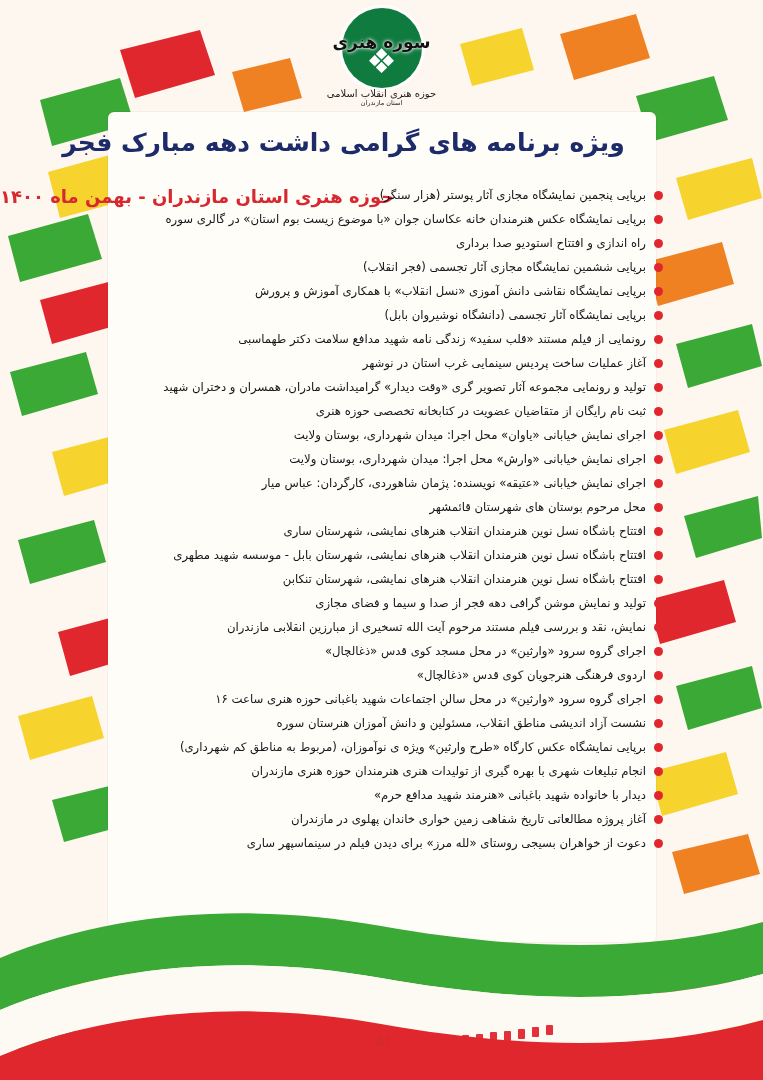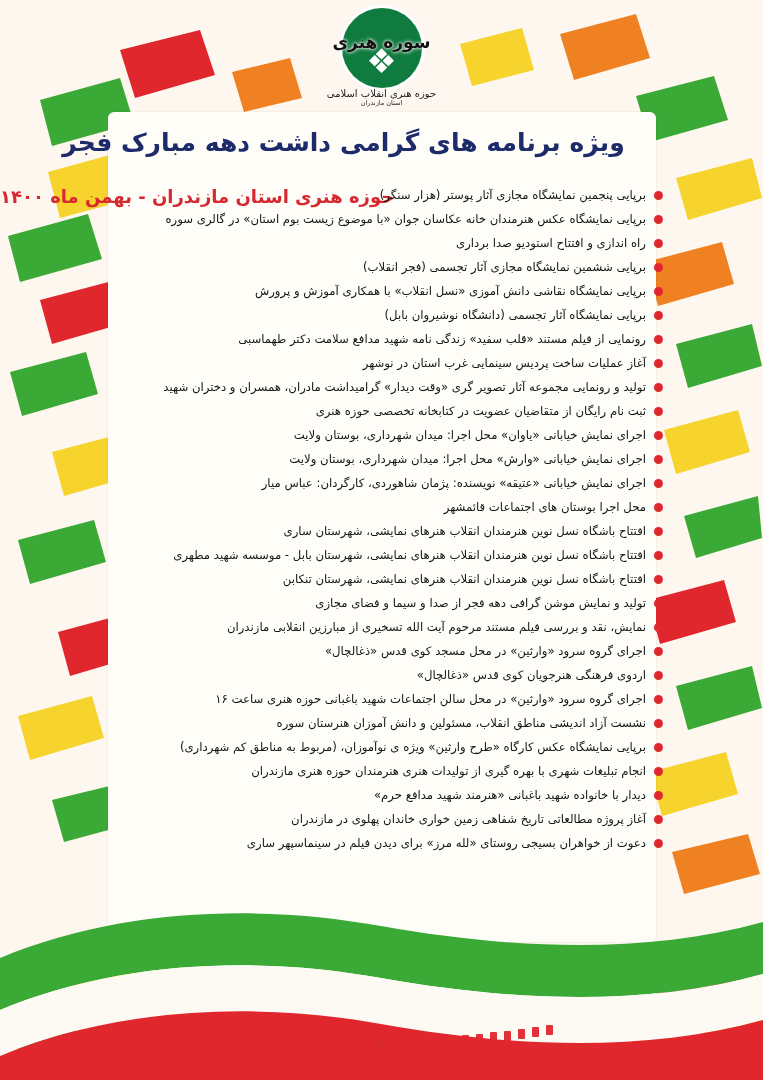--- a/index.html
+++ b/index.html
@@ -294,21 +294,21 @@
     <div class="item">
         <span class="bullet"></span>
         <span class="item-text">اجرای نمایش خیابانی «وارش» محل اجرا: میدان شهرداری، بوستان ولایت</span>
       </div>
     <div class="item">
         <span class="bullet"></span>
         <span class="item-text">اجرای نمایش خیابانی «عتیقه» نویسنده: پژمان شاهوردی، کارگردان: عباس میار</span>
       </div>
     <div class="item">
         <span class="bullet"></span>
-        <span class="item-text">محل اجرا بوستان های اجتماعات قائمشهر</span>
+        <span class="item-text">محل مرحوم بوستان های شهرستان قائمشهر</span>
       </div>
     <div class="item">
         <span class="bullet"></span>
         <span class="item-text">افتتاح باشگاه نسل نوین هنرمندان انقلاب هنرهای نمایشی، شهرستان ساری</span>
       </div>
     <div class="item">
         <span class="bullet"></span>
         <span class="item-text">افتتاح باشگاه نسل نوین هنرمندان انقلاب هنرهای نمایشی، شهرستان بابل - موسسه شهید مطهری</span>
       </div>
     <div class="item">

